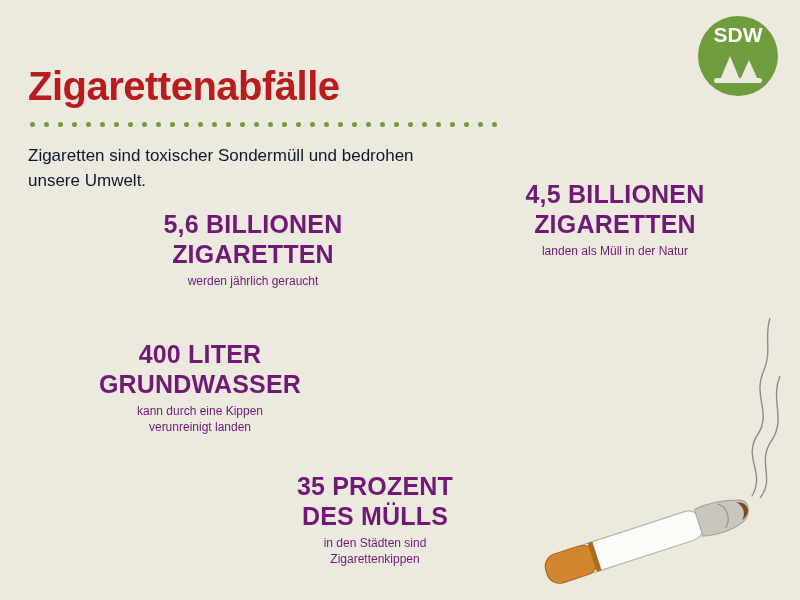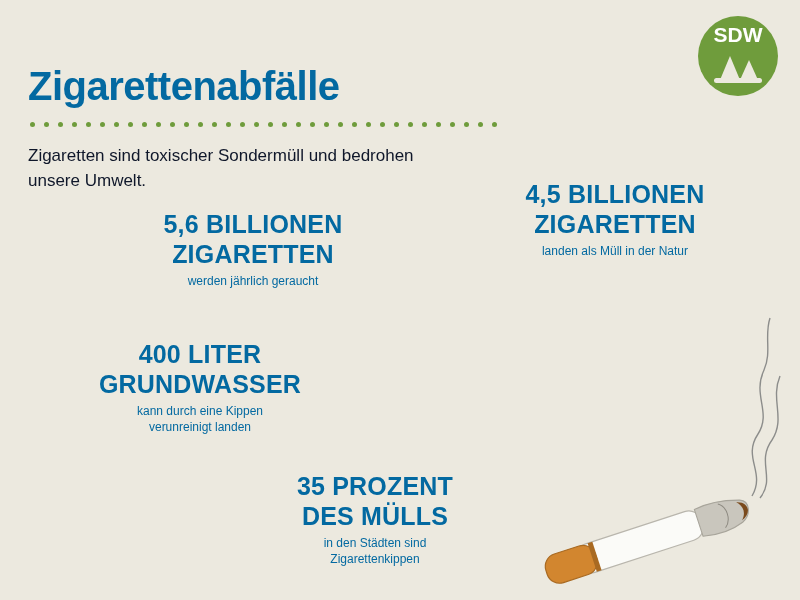--- a/index.html
+++ b/index.html
@@ -32,21 +32,21 @@
   .logo svg { display: block; }
 
   
   .headline {
     position: absolute;
     left: 28px;
     top: 64px;
     font-size: 40px;
     font-weight: bold;
     letter-spacing: -0.5px;
-    color: #0369a1;
+    color: #b91c1c;
     line-height: 1.1;
   }
 
   .dotline {
     position: absolute;
     left: 30px;
     top: 122px;
     width: 452px;
     height: 8px;
     display: flex;
@@ -68,21 +68,21 @@
     width: 430px;
     font-size: 17px;
     line-height: 1.45;
     color: #0f172a;
   }
 
   
   .fact {
     position: absolute;
     text-align: center;
-    color: #0369a1;
+    color: #701a75;
   }
   .fact .big {
     font-size: 25px;
     font-weight: bold;
     line-height: 1.18;
     letter-spacing: 0.2px;
   }
   .fact .small {
     font-size: 12px;
     line-height: 1.3;

